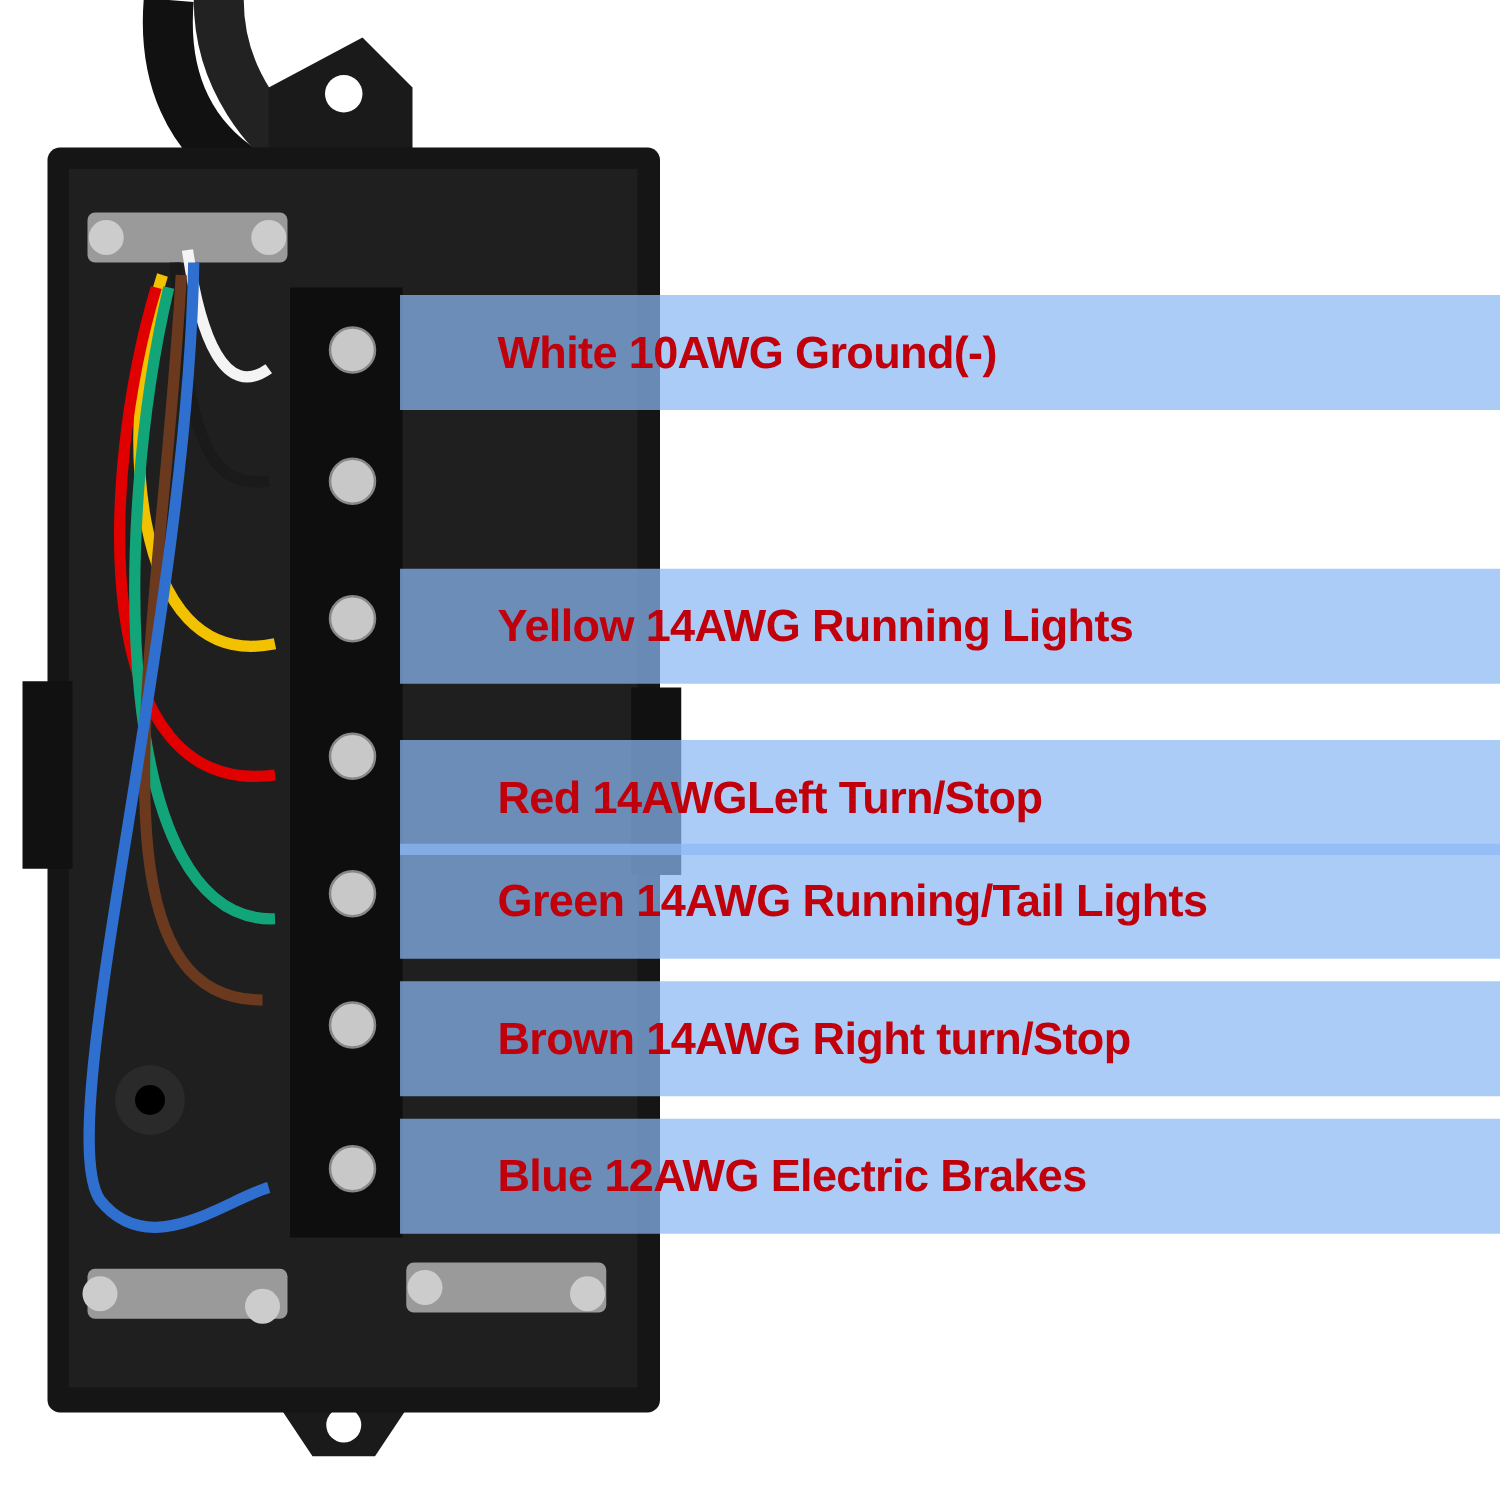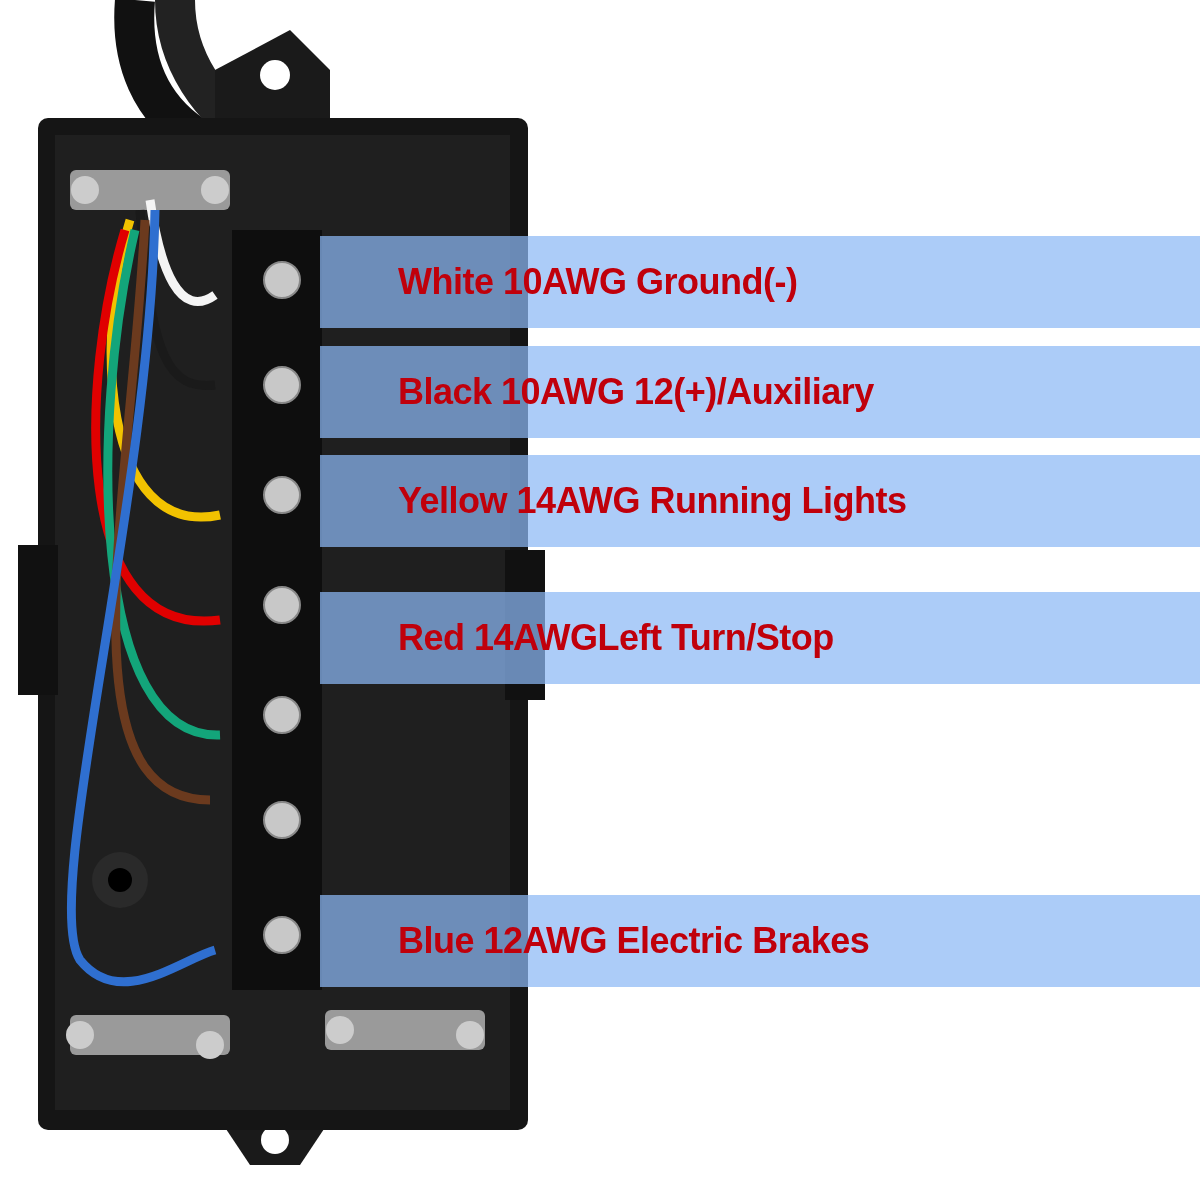--- a/index.html
+++ b/index.html
@@ -56,25 +56,28 @@
       <circle cx="282" cy="605" r="18"></circle>
       <circle cx="282" cy="715" r="18"></circle>
       <circle cx="282" cy="820" r="18"></circle>
       <circle cx="282" cy="935" r="18"></circle>
     </g>
   </svg>
 
   <div class="label-band" style="top:236px">
     <span class="label-text">White 10AWG Ground(-)</span>
   </div>
-  <div class="label-band" style="top:346px">
-    <span class="label-text">Black 10AWG 12(+)/Auxiliary</span>
-  </div>
   <div class="label-band" style="top:455px">
     <span class="label-text">Yellow 14AWG Running Lights</span>
   </div>
   <div class="label-band" style="top:592px">
     <span class="label-text">Red 14AWGLeft Turn/Stop</span>
+  </div>
+  <div class="label-band" style="top:675px">
+    <span class="label-text">Green 14AWG Running/Tail Lights</span>
+  </div>
+  <div class="label-band" style="top:785px">
+    <span class="label-text">Brown 14AWG Right turn/Stop</span>
   </div>
   <div class="label-band" style="top:895px">
     <span class="label-text">Blue 12AWG Electric Brakes</span>
   </div>
 </div>
 
 </body></html>

